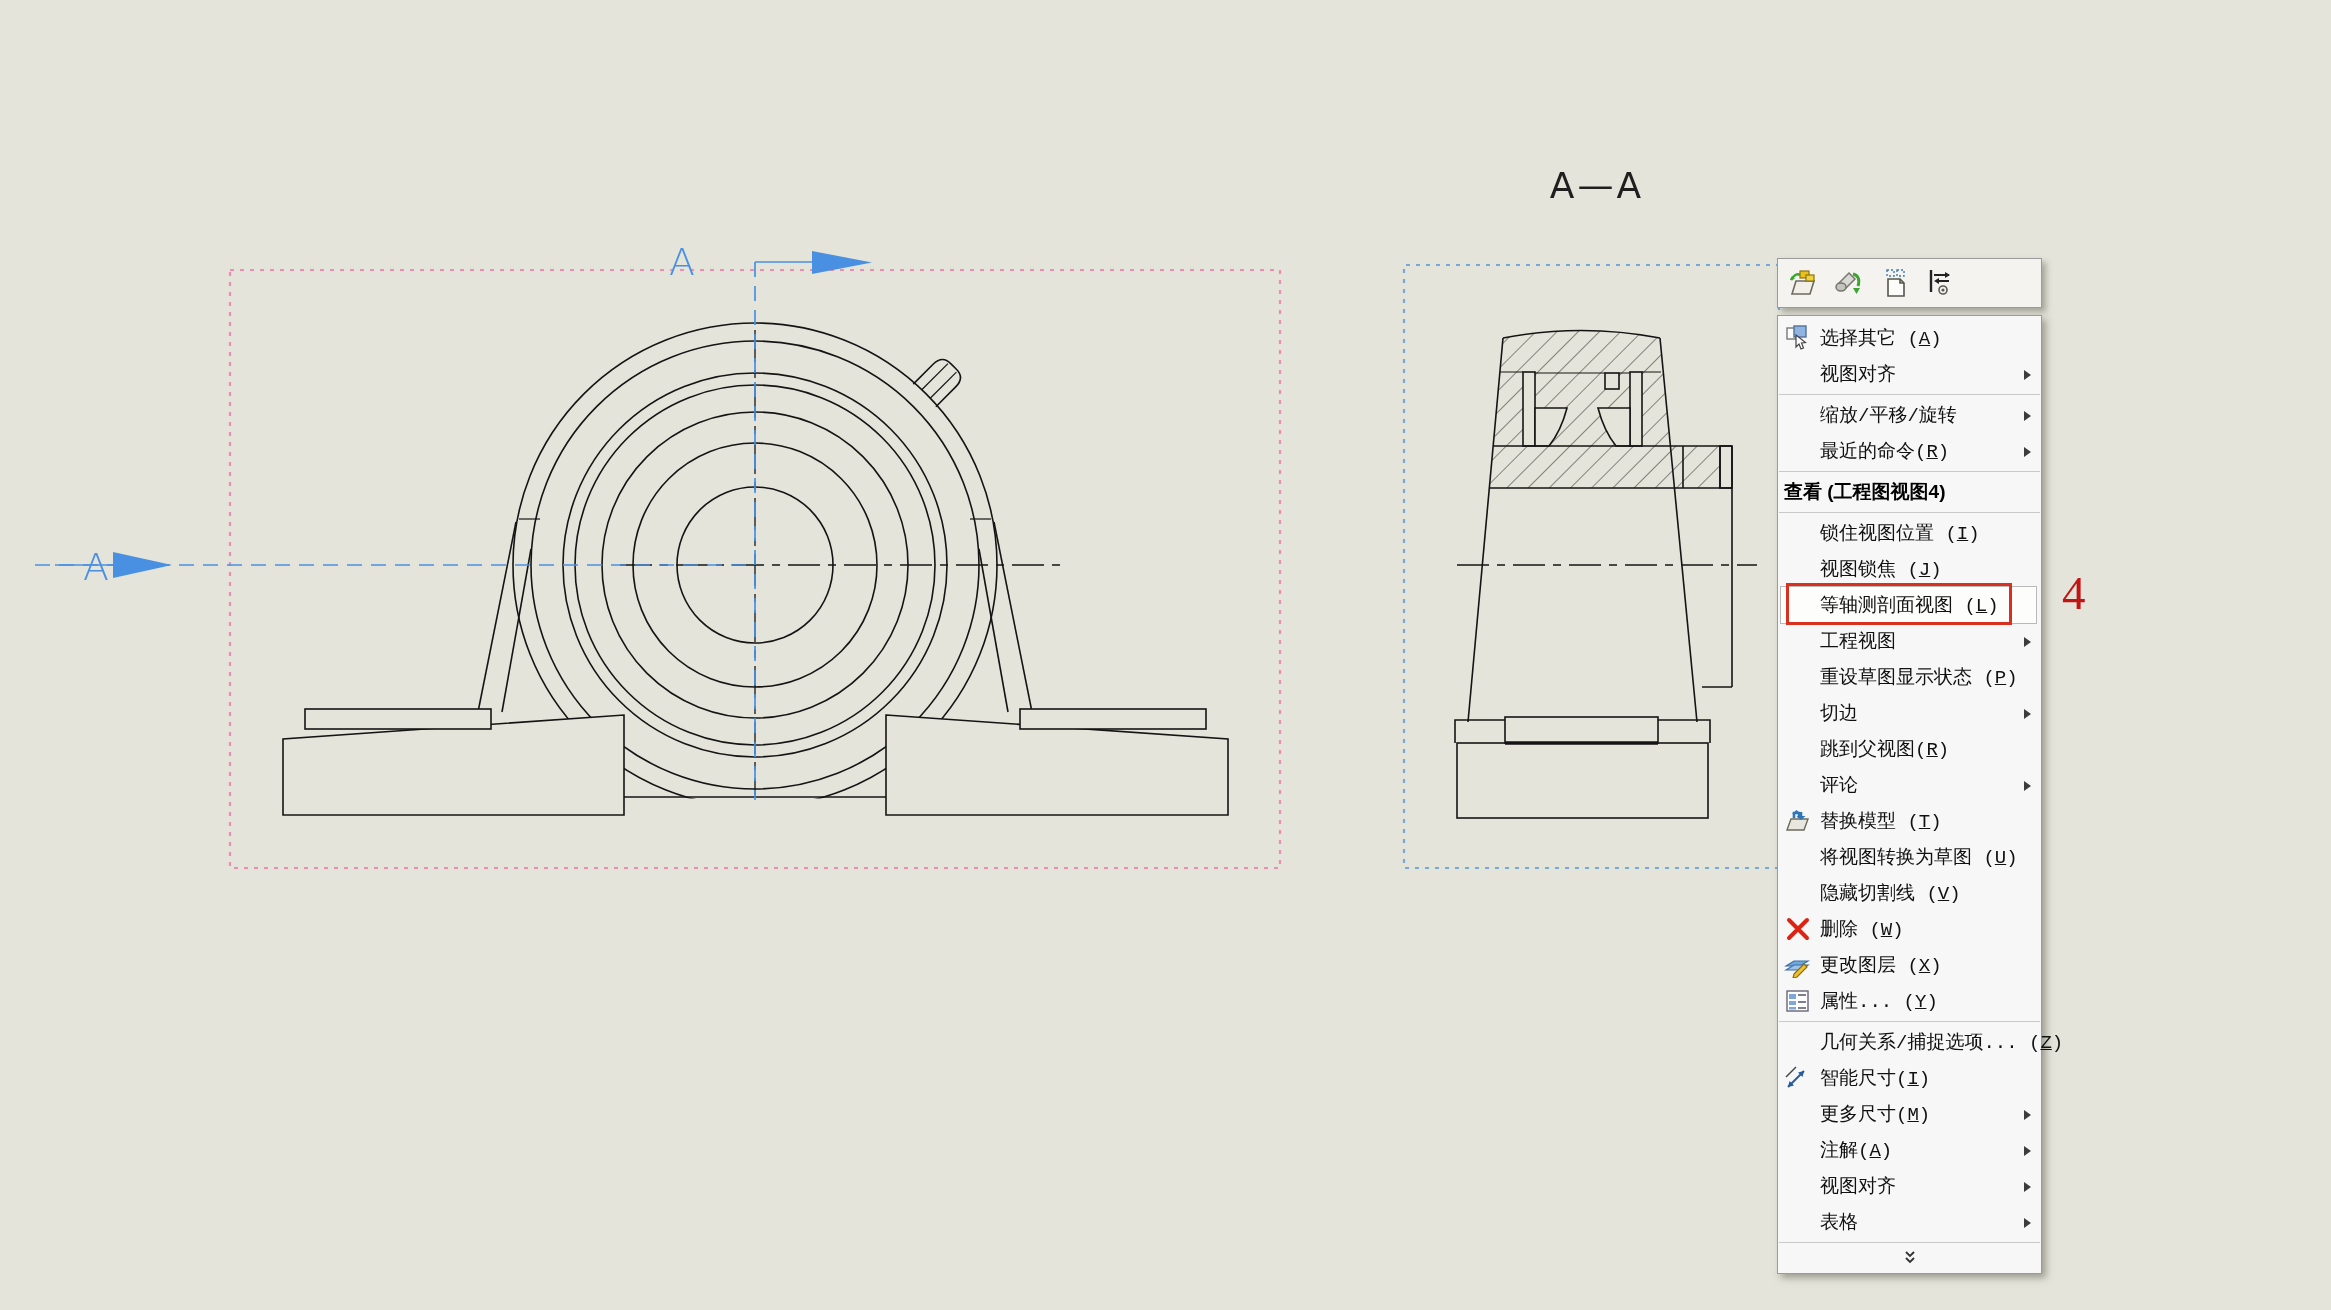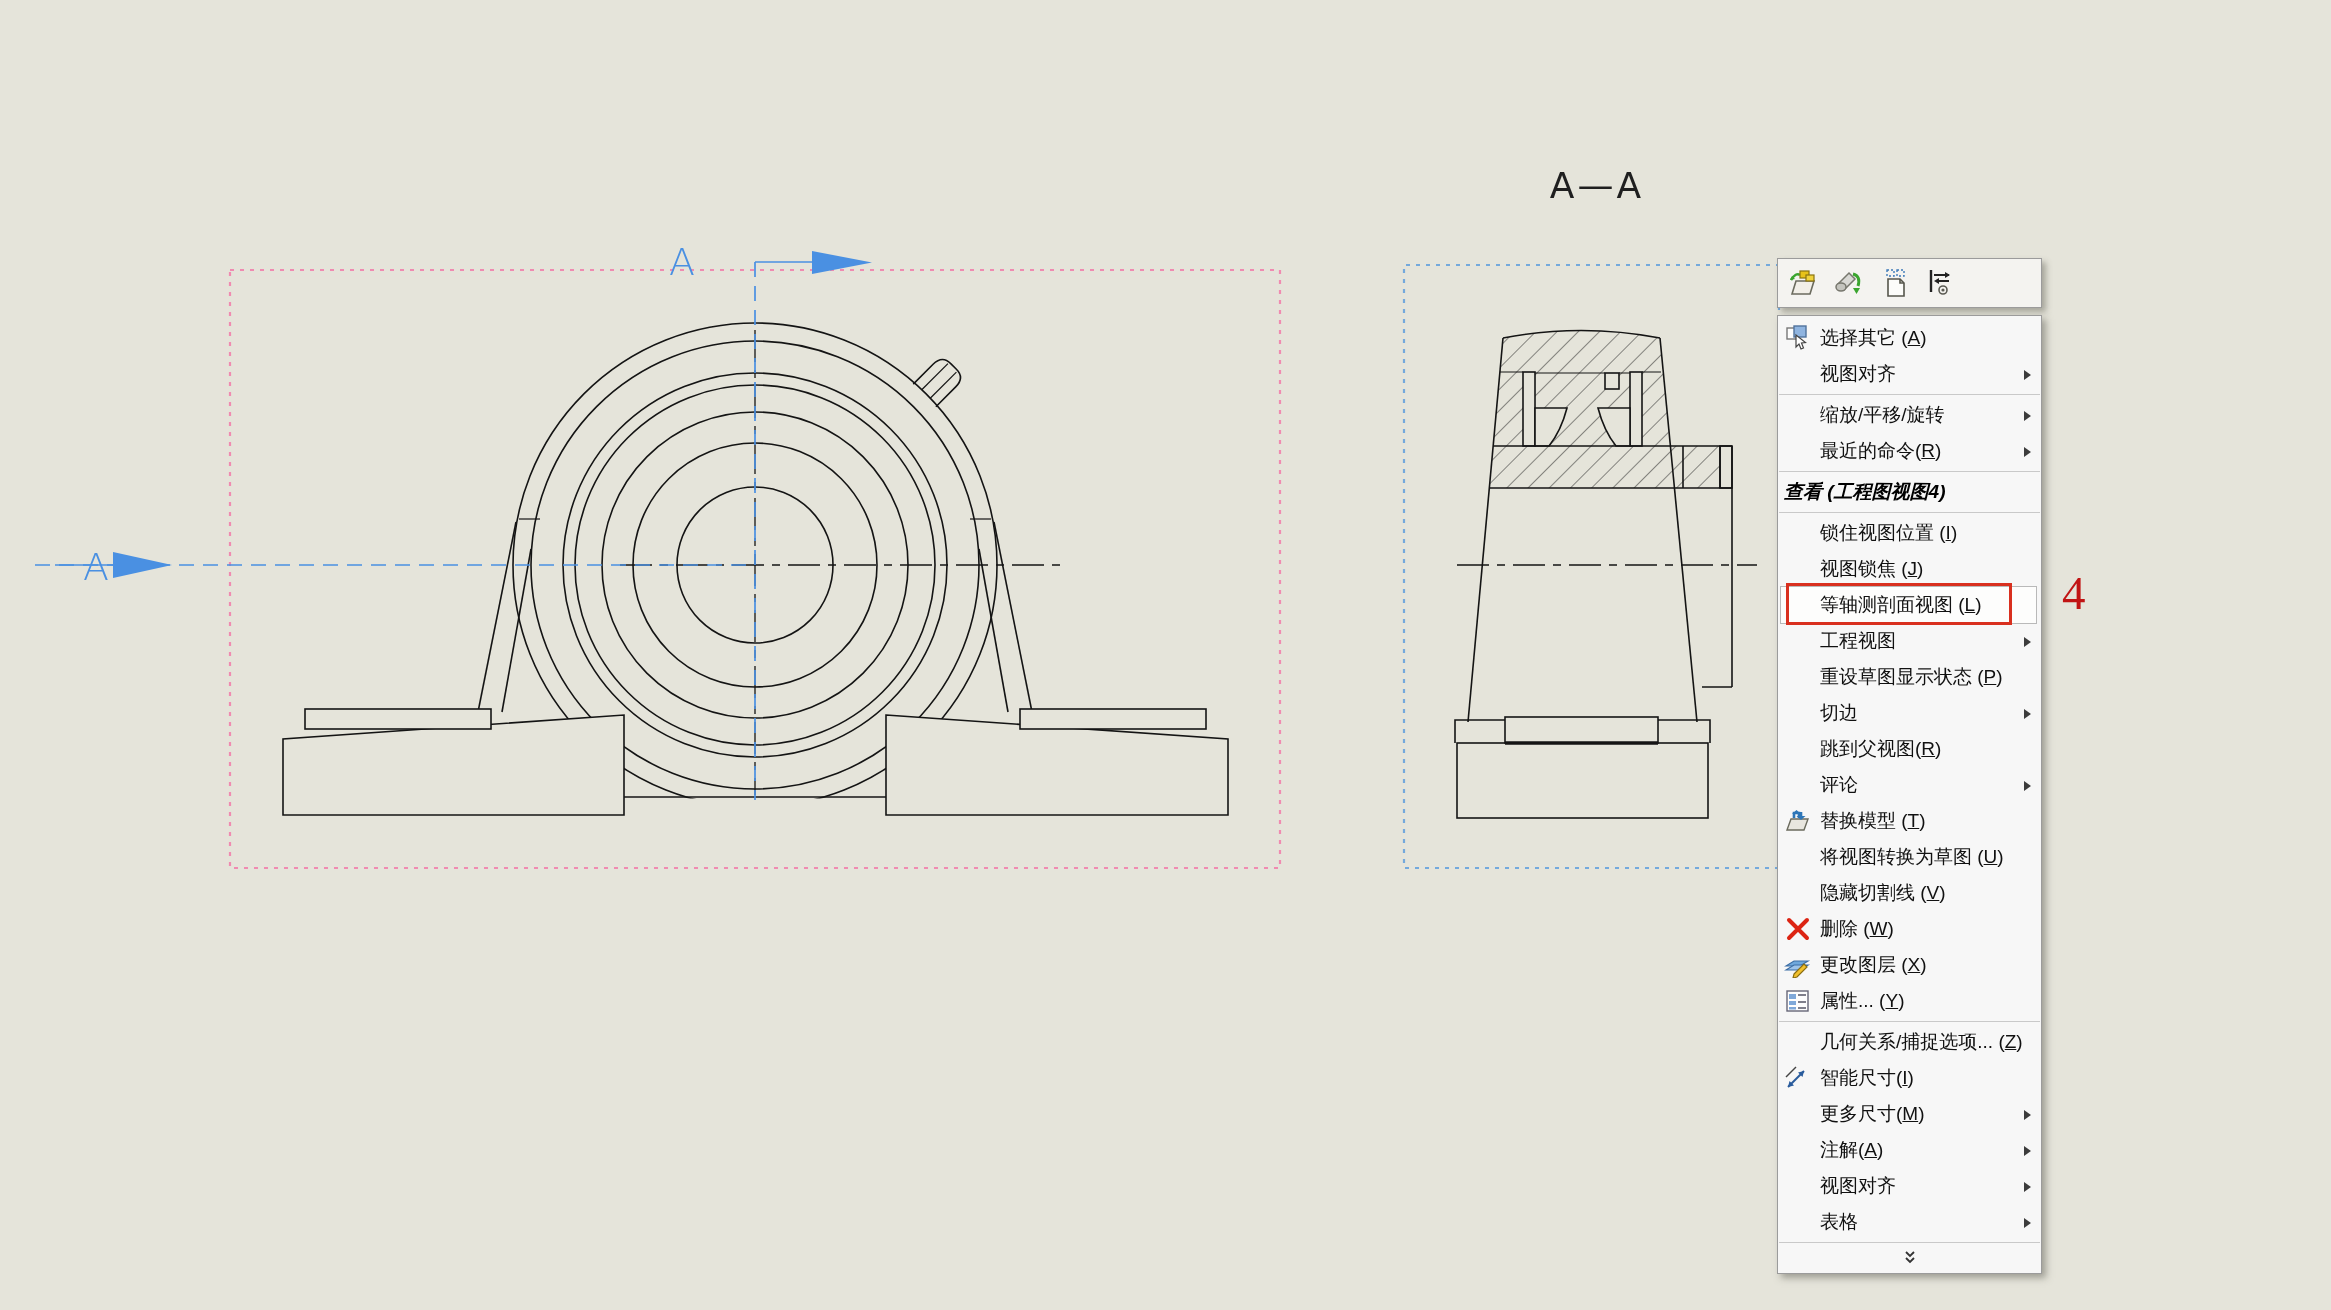--- a/index.html
+++ b/index.html
@@ -34,25 +34,25 @@
   .tb-icon{width:36px;height:38px;display:flex;align-items:center;justify-content:center;cursor:default;}
 
   
   #context-menu{position:absolute;left:1777px;top:315px;width:265px;
     background:var(--menu-bg);border:1px solid var(--menu-border);z-index:10;
     box-shadow:4px 4px 7px rgba(90,90,80,.5);padding:4px 0;}
   .menu-item{position:relative;height:36px;display:flex;align-items:center;
     padding-left:42px;font-size:19px;color:var(--menu-text);white-space:nowrap;cursor:default;}
   .menu-item .mi-icon{position:absolute;left:5px;top:4px;width:30px;height:28px;
     display:flex;align-items:center;justify-content:center;}
-  .menu-item .mi-label{position:relative;z-index:3;}
+  .menu-item .mi-label{position:relative;z-index:3;font-family:Liberation Mono, monospace;}
   .menu-item .mi-arrow{position:absolute;right:10px;top:14px;width:0;height:0;z-index:3;
     border-left:7px solid #3c3c3c;border-top:5px solid transparent;border-bottom:5px solid transparent;}
   .menu-header{height:36px;display:flex;align-items:center;padding-left:6px;
-    font-size:19px;font-weight:bold;color:#000;font-style:italic;}
+    font-size:19px;font-weight:bold;color:#000;}
   .menu-sep{height:5px;position:relative;}
   .menu-sep::after{content:"";position:absolute;left:1px;right:1px;top:2px;height:1px;background:var(--separator);}
   .menu-item.highlighted::before{content:"";position:absolute;left:2px;right:4px;top:-1px;bottom:-1px;
     background:#fdfdfc;border:1px solid #b9b9b9;z-index:1;}
   .red-annotation-box{position:absolute;left:8px;top:-4px;width:226px;height:42px;
     border:3px solid var(--highlight-red);z-index:4;pointer-events:none;}
   .menu-chevron{height:24px;display:flex;align-items:center;justify-content:center;cursor:default;}
 
   #step-number{position:absolute;left:2062px;top:566px;z-index:11;
     font-family:"Liberation Serif","DejaVu Serif",serif;font-size:47px;color:var(--step-red);}

